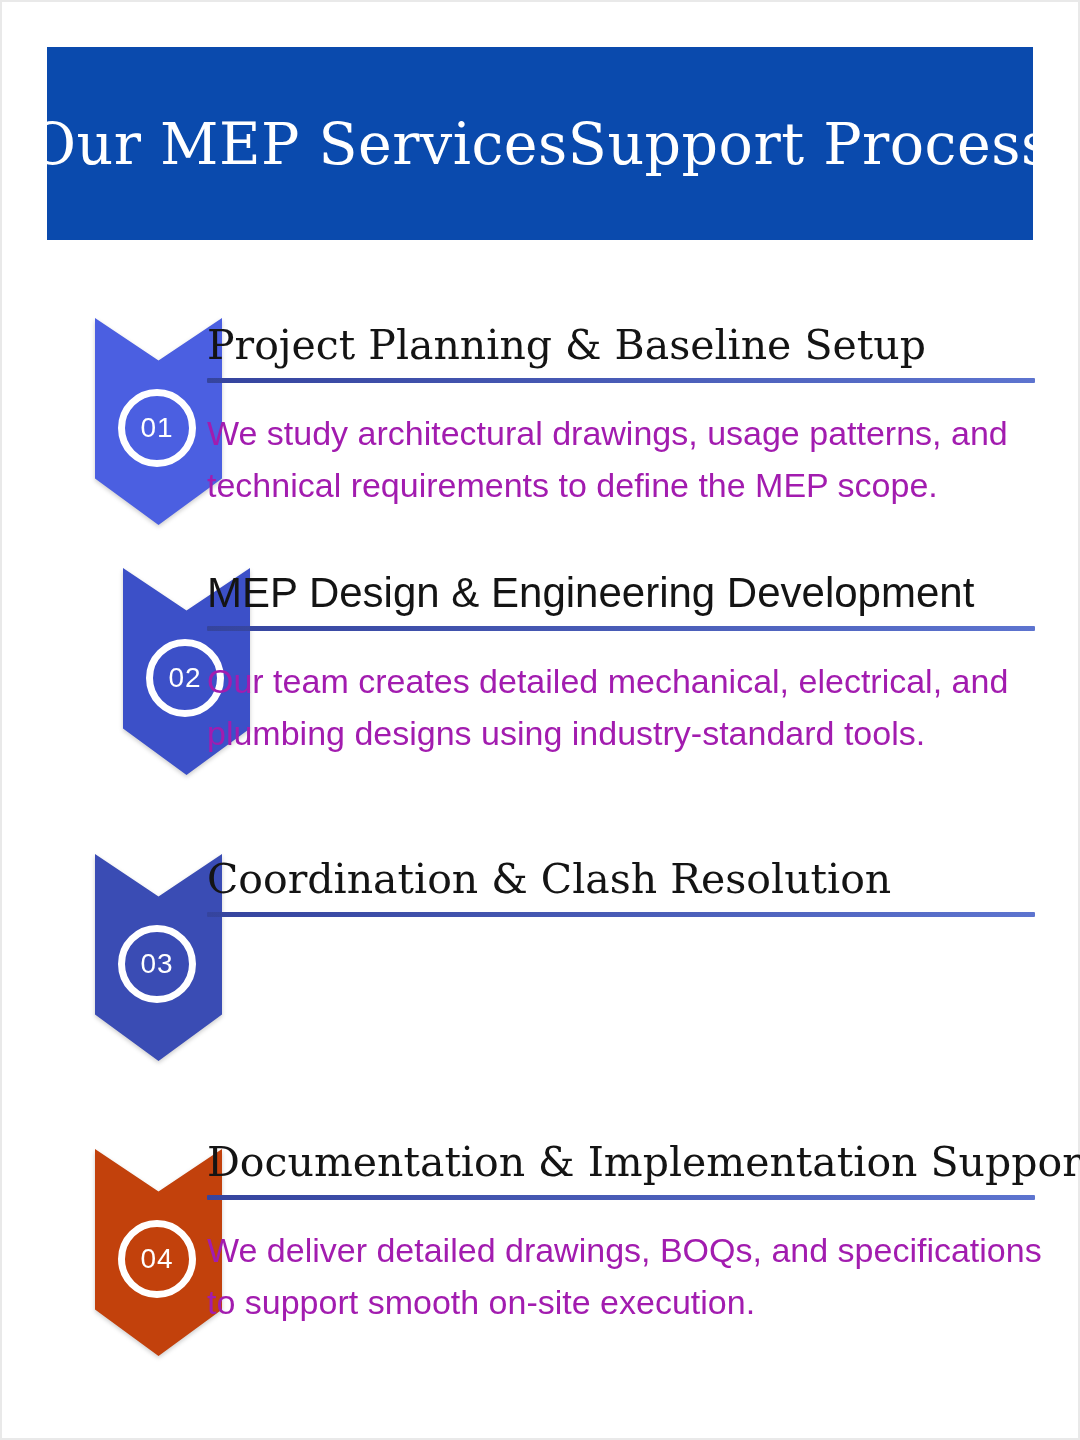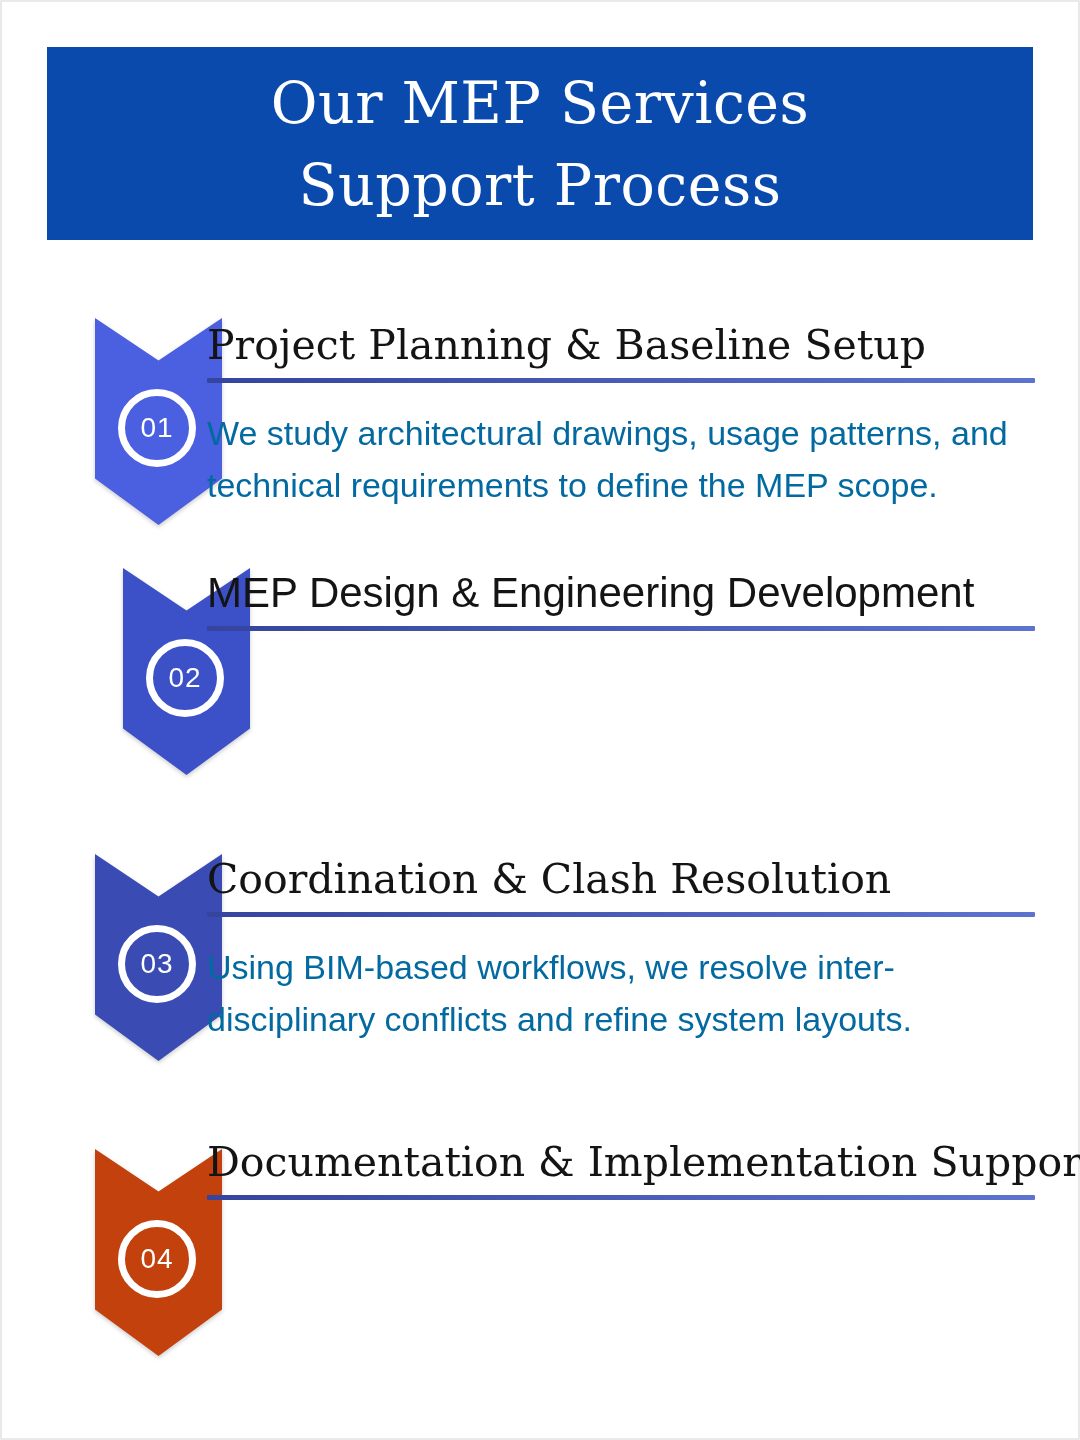--- a/index.html
+++ b/index.html
@@ -10,21 +10,21 @@
     position:relative;
     overflow:hidden;
   }
   .canvas{
     position:absolute;inset:0;
     box-shadow:inset 0 0 0 2px #e9e9e9;
   }
   
   .banner{
     position:absolute;left:47px;top:47px;width:986px;height:193px;
-    display:flex;flex-direction:column;align-items:center;justify-content:center;
+    display:flex;flex-direction:row;align-items:center;justify-content:center;
     text-align:center;
   }
   .banner .line{
     color:#ffffff;
     font-family:"DejaVu Serif", serif;
     font-size:57px;
     line-height:82px;
     font-weight:500;
     letter-spacing:0.5px;
     white-space:nowrap;
@@ -78,21 +78,21 @@
   .rule{
     margin-top:8px;
     width:828px;height:5px;
     border-radius:1px;
   }
   .step-desc{
     margin:24px 0 0 0;
     width:845px;
     font-size:34px;
     line-height:52px;
-    color:#0369a1;
+    color:#a21caf;
   }
 </style>
 </head>
 <body>
 
 <div class="canvas">
 
   <div class="banner" style="background: rgb(10, 74, 173); color: rgb(255, 255, 255);">
     <div class="line">Our MEP Services</div>
     <div class="line">Support Process</div>
@@ -117,45 +117,46 @@
     <div class="chevron-wrap">
       <div class="chevron" style="background: rgb(60, 80, 200); margin-left: 28px;">
         <div class="num-circle">
           <span>02</span>
         </div>
       </div>
     </div>
     <div class="content">
       <h2 class="step-title sans">MEP Design &amp; Engineering Development</h2>
       <div class="rule" style="background: linear-gradient(90deg, rgb(53, 68, 158), rgb(93, 116, 207));"></div>
+      <p class="step-desc">Our team creates detailed mechanical, electrical, and plumbing designs using industry-standard tools.</p>
     </div>
   </div>
 
   <div class="step step-3">
     <div class="chevron-wrap">
       <div class="chevron" style="background: rgb(58, 76, 180);">
         <div class="num-circle">
           <span>03</span>
         </div>
       </div>
     </div>
     <div class="content">
       <h2 class="step-title">Coordination &amp; Clash Resolution</h2>
       <div class="rule" style="background: linear-gradient(90deg, rgb(53, 68, 158), rgb(93, 116, 207));"></div>
-      <p class="step-desc">Using BIM-based workflows, we resolve inter-disciplinary conflicts and refine system layouts.</p>
     </div>
   </div>
 
   <div class="step step-4">
     <div class="chevron-wrap">
       <div class="chevron" style="background: #c2410c;">
         <div class="num-circle">
           <span>04</span>
         </div>
       </div>
     </div>
     <div class="content">
       <h2 class="step-title">Documentation &amp; Implementation Support</h2>
       <div class="rule" style="background: linear-gradient(90deg, rgb(53, 68, 158), rgb(93, 116, 207));"></div>
+      <p class="step-desc">We deliver detailed drawings, BOQs, and specifications to support smooth on-site execution.</p>
     </div>
   </div>
 
 </div>
 
 </body></html>

